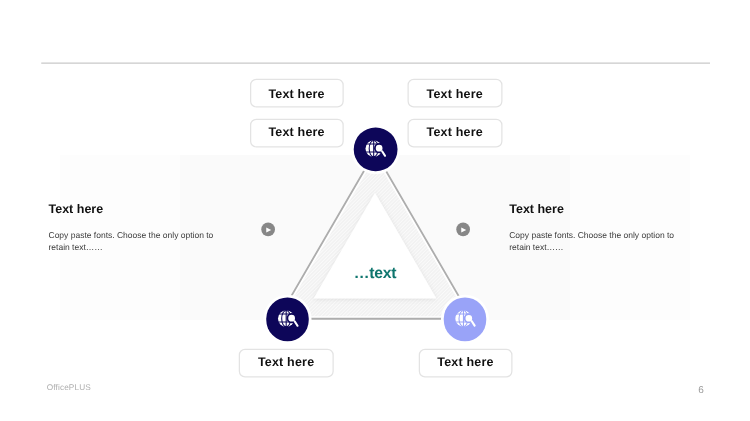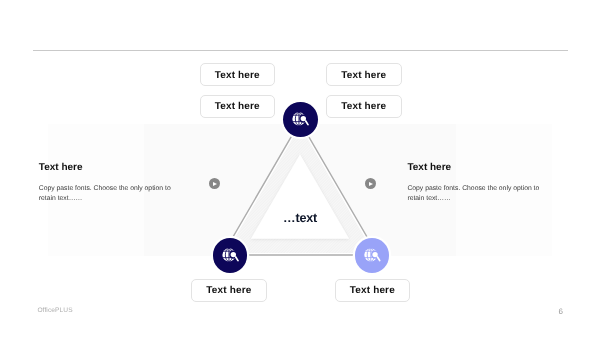--- a/index.html
+++ b/index.html
@@ -8,21 +8,21 @@
   .rule{position:absolute;left:32.5px;top:50px;width:535px;height:1px;background:#c9c9c9;}
   .panel-outer{position:absolute;left:48px;top:124px;width:504px;height:132px;background:#fdfdfd;}
   .panel-inner{position:absolute;left:144px;top:124px;width:312px;height:132px;background:#fafafa;}
   .btn{position:absolute;box-sizing:border-box;border:1px solid #e3e3e3;border-radius:5px;background:#fff;
        display:flex;align-items:center;justify-content:center;font-size:10px;font-weight:bold;color:#111;letter-spacing:.15px;padding-top:1px;}
   .node{position:absolute;border-radius:50%;display:flex;align-items:center;justify-content:center;box-shadow:0 0 0 2.2px #ffffff;}
   .play{position:absolute;width:11px;height:11px;border-radius:50%;background:#878787;display:flex;align-items:center;justify-content:center;}
   .play i{display:block;width:0;height:0;border-left:4.4px solid #fff;border-top:2.9px solid transparent;border-bottom:2.9px solid transparent;margin-left:1.6px;}
   .h{position:absolute;font-size:10px;font-weight:bold;color:#111;}
   .p{position:absolute;font-size:6.8px;color:#3a3a3a;line-height:10.3px;width:140px;}
-  .ctext{position:absolute;font-size:12.6px;font-weight:bold;color:#0f172a;letter-spacing:-0.2px;}
+  .ctext{position:absolute;font-size:12.6px;font-weight:bold;color:#0f766e;letter-spacing:-0.2px;}
   .foot{position:absolute;font-size:6.6px;color:#aeaeae;letter-spacing:0.1px;}
   .pg{position:absolute;font-size:8px;color:#9a9a9a;}
   .tri{position:absolute;left:0;top:0;}
   .node svg{display:block;}
 </style>
 </head>
 <body>
 
 <div class="slide">
   <div class="rule"></div>

